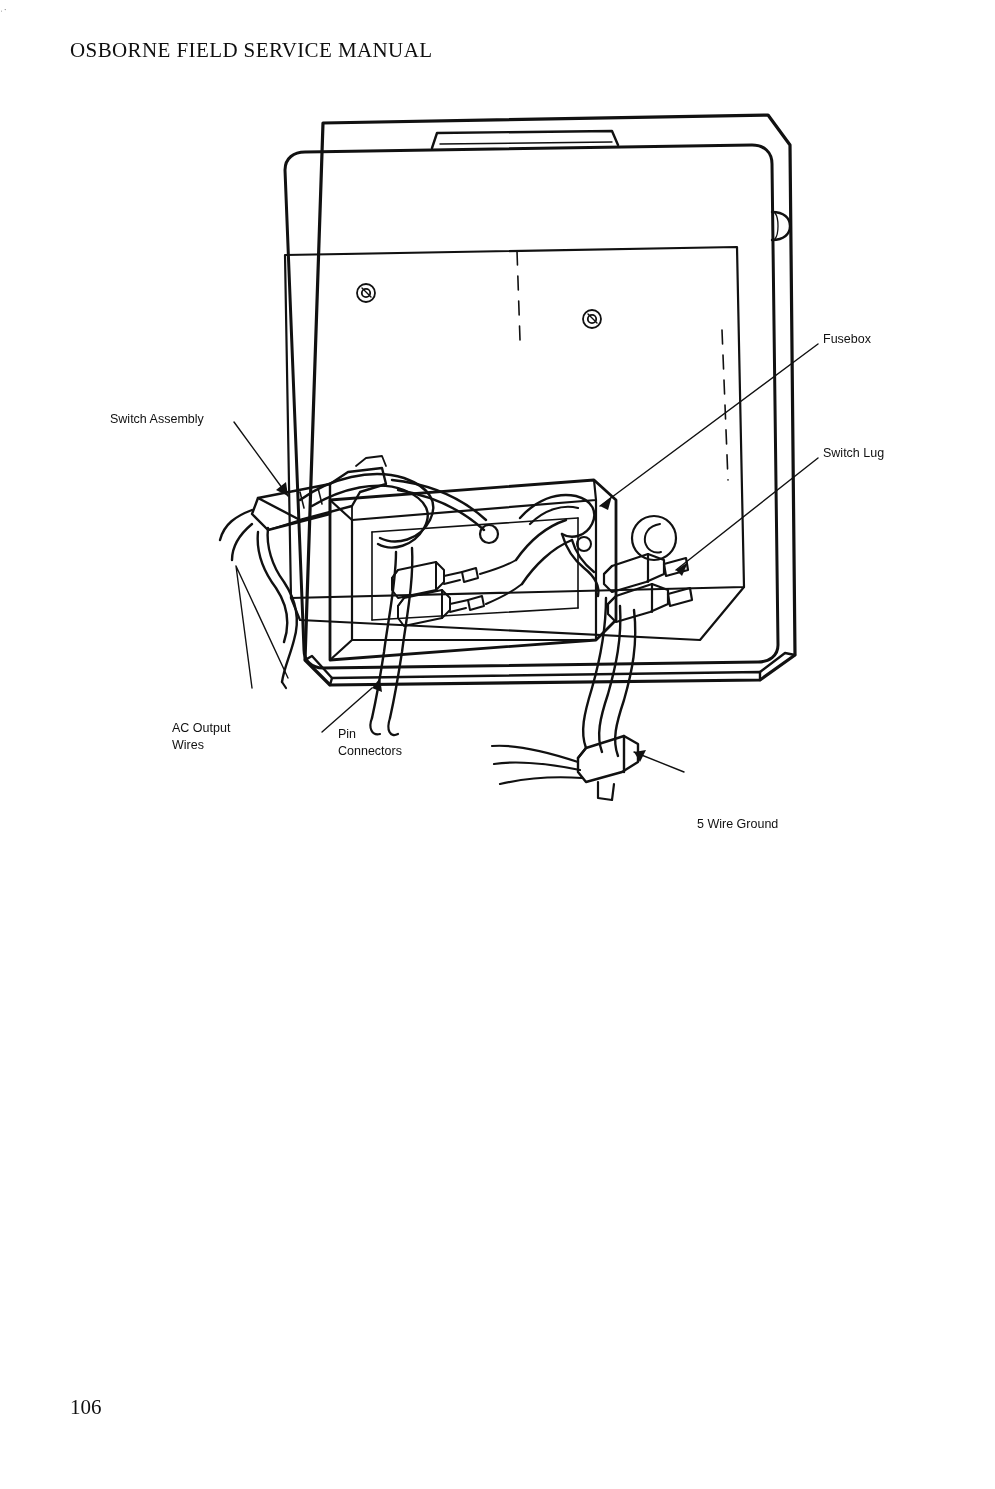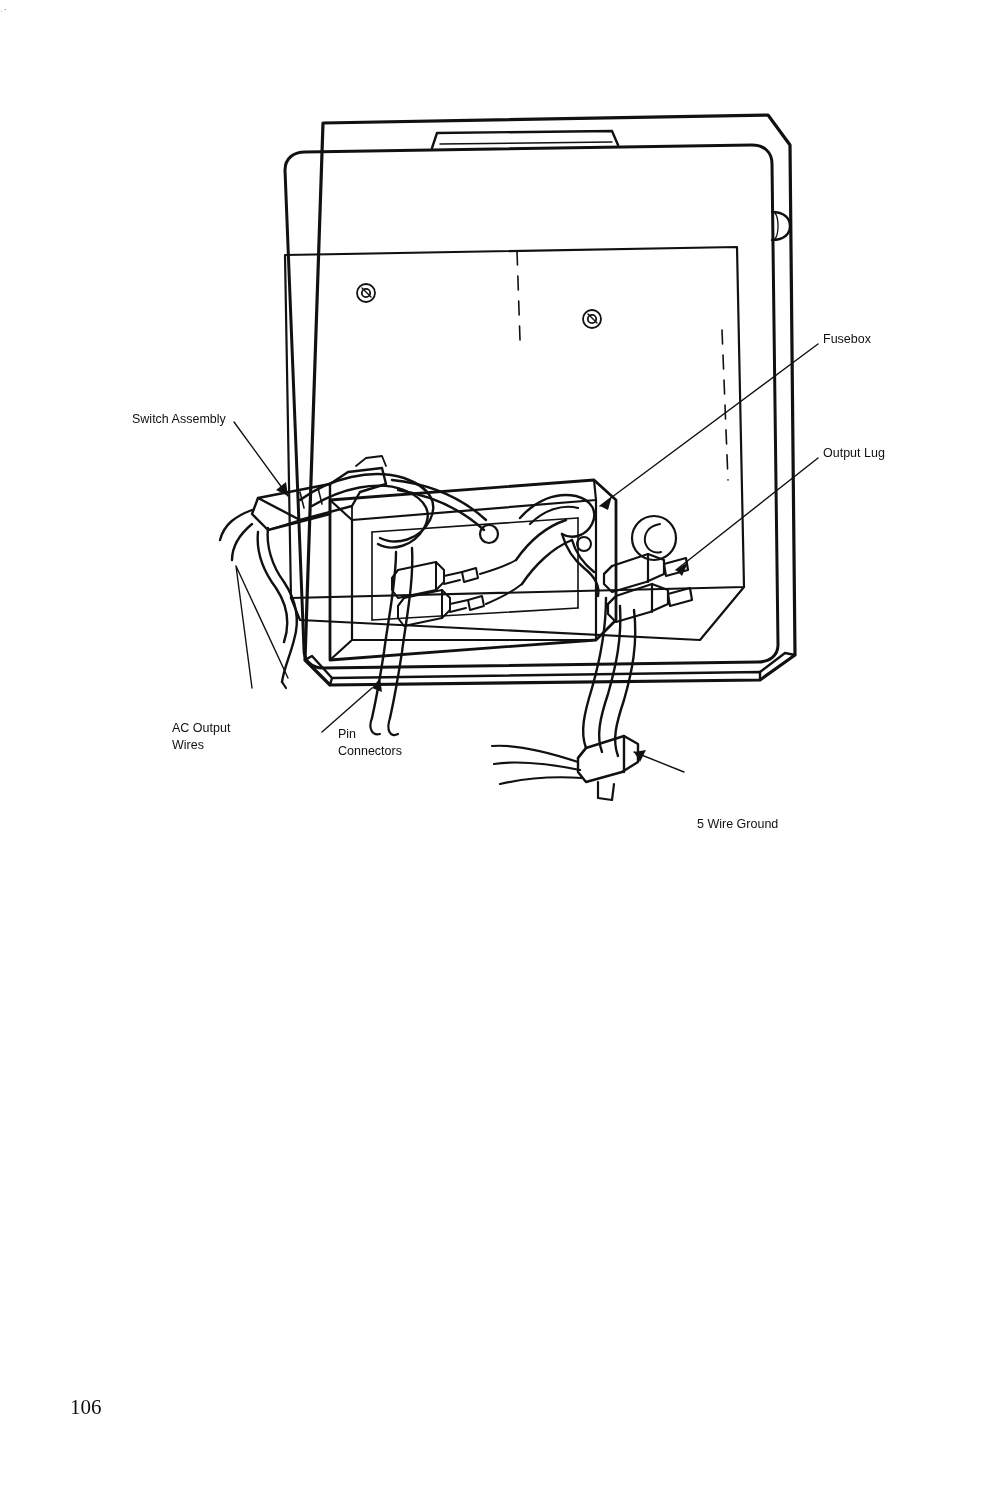--- a/index.html
+++ b/index.html
@@ -68,20 +68,21 @@
     font-size: 9px;
     color: #8d8d8d;
   }
   svg { display: block; }
 </style>
 </head>
 <body>
 
 <div class="page">
 
+  <div class="header-title">OSBORNE FIELD SERVICE MANUAL</div>
 
   <div class="speck">ˌ․</div>
 
   <div class="figure-wrap">
     <svg width="995" height="780" viewBox="0 0 995 780" aria-hidden="true">
       <g fill="none" stroke="#111" stroke-width="2.4" stroke-linejoin="round" stroke-linecap="round">
 
         <path d="M323,23 L768,15 L790,45 L795,555 L760,580 L330,585 L305,560 Z" stroke-width="3.2"></path>
 
         <path d="M330,585 L332,578 L760,572 L760,580"></path>
@@ -215,23 +216,23 @@
           <path d="M676,470 L688,462 L682,476 Z"></path>
           <path d="M288,396 L276,390 L286,382 Z"></path>
           <path d="M372,588 L380,578 L382,592 Z"></path>
           <path d="M634,652 L646,650 L640,662 Z"></path>
         </g>
       </g>
     </svg>
 
     <div class="callout" style="left:823px; top:231px;">Fusebox</div>
 
-    <div class="callout" style="left:823px; top:345px;">Output Lug</div>
-
-    <div class="callout" style="left:110px; top:311px;margin-left:22px;">Switch Assembly</div>
+    <div class="callout" style="left:823px; top:345px;">Switch Lug</div>
+
+    <div class="callout" style="left:110px; top:311px;">Switch Assembly</div>
 
     <div class="callout" style="left:172px; top:620px;">AC Output
 Wires</div>
 
     <div class="callout" style="left:322px; top:626px;margin-left:16px;">Pin
 Connectors</div>
 
     <div class="callout" style="left:697px; top:668px;margin-top:48px;">5 Wire Ground</div>
   </div>
 

